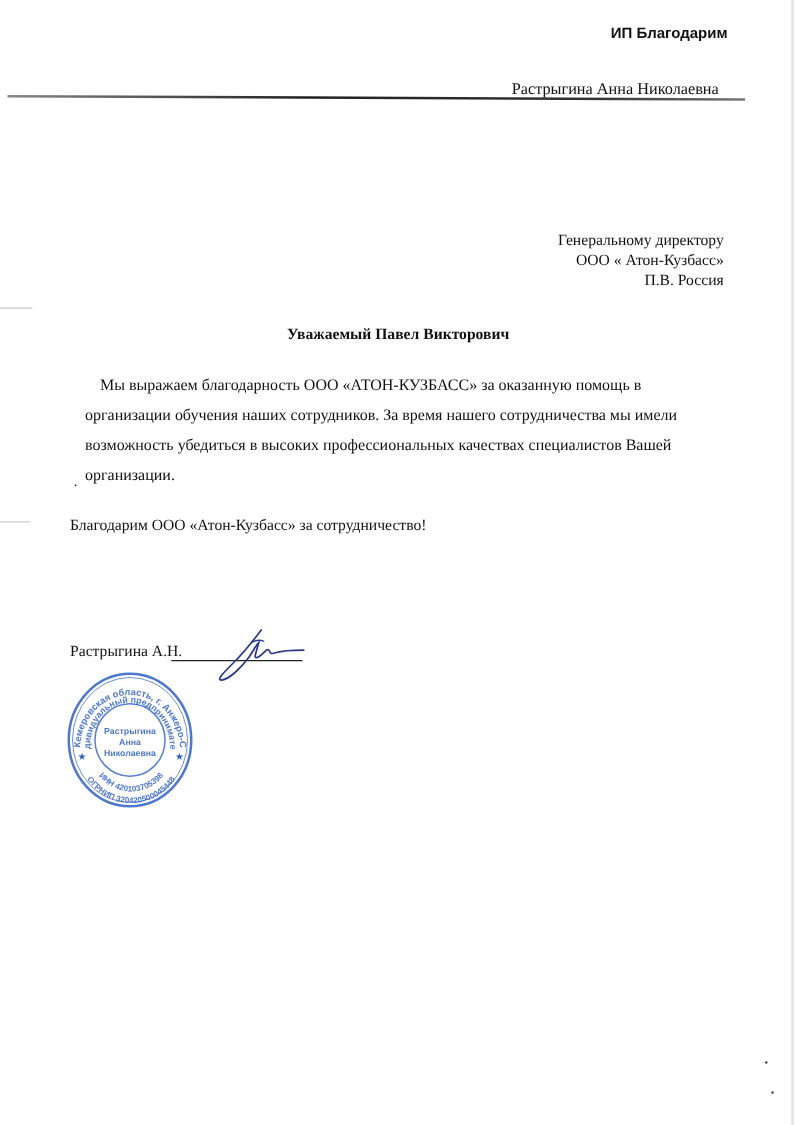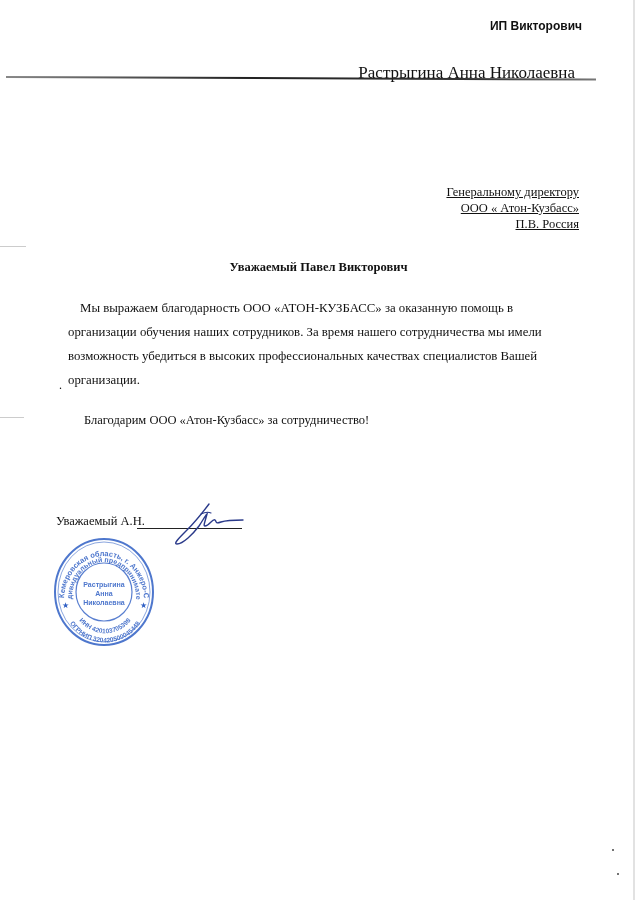--- a/index.html
+++ b/index.html
@@ -1,60 +1,60 @@
 <!DOCTYPE html>
 <html><head>
   <meta charset="utf-8">
   <style>
     html, body { margin: 0; padding: 0; background: #ffffff; }
     body { width: 637px; height: 900px; position: relative; overflow: hidden; font-family: "Liberation Serif", serif; color: #111; }
     .abs { position: absolute; }
     .company { right: 55px; top: 19px; font-family: "Liberation Sans", sans-serif; font-weight: bold; font-size: 12px; color: #111; }
-    .owner { right: 62px; top: 63px; font-size: 17px; }
+    .owner { right: 62px; top: 63px; font-size: 13px; }
     .header-rule { left: 6px; top: 76px; width: 590px; height: 1.5px; background: linear-gradient(90deg, #888, #222 40%, #333 80%, #777); transform: rotate(0.25deg); transform-origin: left; }
     .right-edge { left: 633px; top: 0; width: 2px; height: 900px; background: #e2e2e2; }
-    .addressee { right: 58px; top: 184px; text-align: right; font-size: 12.5px; line-height: 16px; text-decoration: underline; }
+    .addressee { right: 58px; top: 184px; text-align: right; font-size: 12.5px; line-height: 16px; }
     .greeting { left: 0; width: 637px; top: 260px; text-align: center; font-weight: bold; font-size: 12.5px; }
     .body-text { left: 56px; top: 284px; width: 530px; font-size: 12.8px; line-height: 24px; }
     .body-text p { margin: 12px; text-indent: 12px; }
     .dot { left: 59px; top: 378px; font-size: 12px; }
-    .thanks { left: 56px; top: 413px; font-size: 12.5px; margin-left: 28px; }
+    .thanks { left: 56px; top: 413px; font-size: 12.5px; }
     .sign-label { left: 56px; top: 514px; font-size: 12.5px; }
     .sign-line { left: 137px; top: 528px; width: 105px; height: 1px; background: #222; }
     .signature { left: 165px; top: 502px; }
     .stamp { left: 52px; top: 536px; }
     .scan-mark { background: #ccc; height: 1px; }
     .speck { width: 2px; height: 2px; background: #444; border-radius: 1px; }
   </style>
 </head>
 <body>
 
 <div class="abs right-edge"></div>
 
-<div class="abs company">ИП Викторович</div>
+<div class="abs company">ИП Благодарим</div>
 <div class="abs owner">Растрыгина Анна Николаевна</div>
 <div class="abs header-rule"></div>
 
 <div class="abs addressee">
   <div>Генеральному директору</div>
   <div>ООО « Атон-Кузбасс»</div>
   <div>П.В. Россия</div>
 </div>
 
 <div class="abs greeting">Уважаемый Павел Викторович</div>
 
 <div class="abs body-text">
   <p>Мы выражаем благодарность ООО «АТОН-КУЗБАСС» за оказанную помощь в организации обучения наших сотрудников. За время нашего сотрудничества мы имели возможность убедиться в высоких профессиональных качествах специалистов Вашей организации.</p>
 </div>
 
 <div class="abs dot">.</div>
 
 <div class="abs thanks">Благодарим ООО «Атон-Кузбасс» за сотрудничество!</div>
 
-<div class="abs sign-label">Уважаемый А.Н.</div>
+<div class="abs sign-label">Растрыгина А.Н.</div>
 <div class="abs sign-line"></div>
 
 <svg class="abs signature" width="80" height="45" viewBox="0 0 80 45">
   <path d="M44 2 C38 10, 30 20, 22 28 C14 36, 8 42, 12 42 C18 42, 28 32, 34 24 C38 18, 40 14, 42 12 C40 20, 38 24, 40 24 C44 24, 48 16, 50 18 C52 20, 50 22, 56 20 C62 18, 70 18, 78 18" fill="none" stroke="#2a3a8a" stroke-width="1.4" stroke-linecap="round"></path>
   <path d="M36 12 C40 10, 44 10, 46 11" fill="none" stroke="#2a3a8a" stroke-width="1.1" stroke-linecap="round"></path>
 </svg>
 
 <svg class="abs stamp" width="104" height="112" viewBox="0 0 104 112">
   <defs>
     <path id="outerArc" d="M 12 64 A 40 44 0 1 1 92 64"></path>

